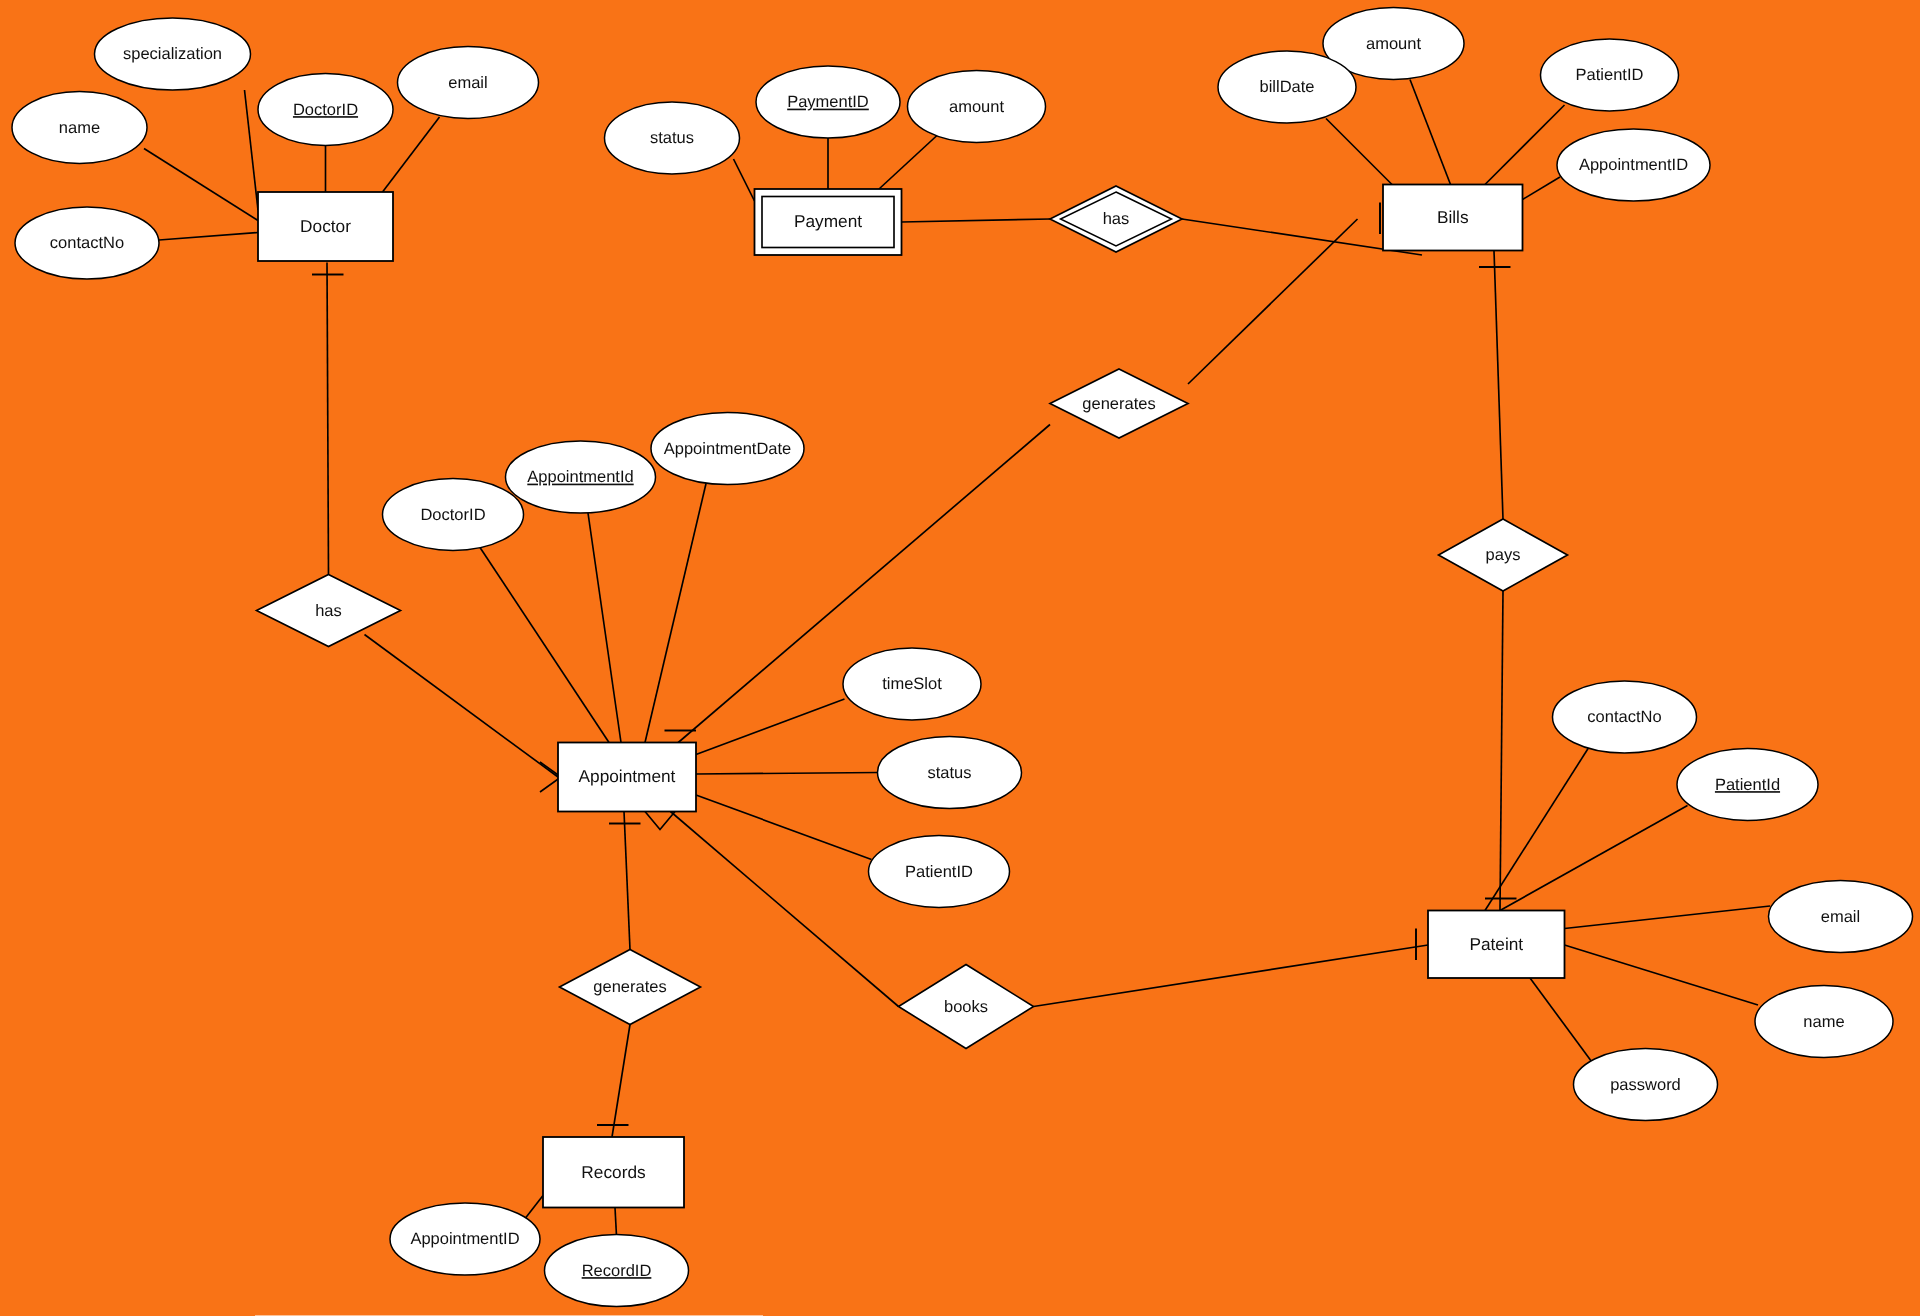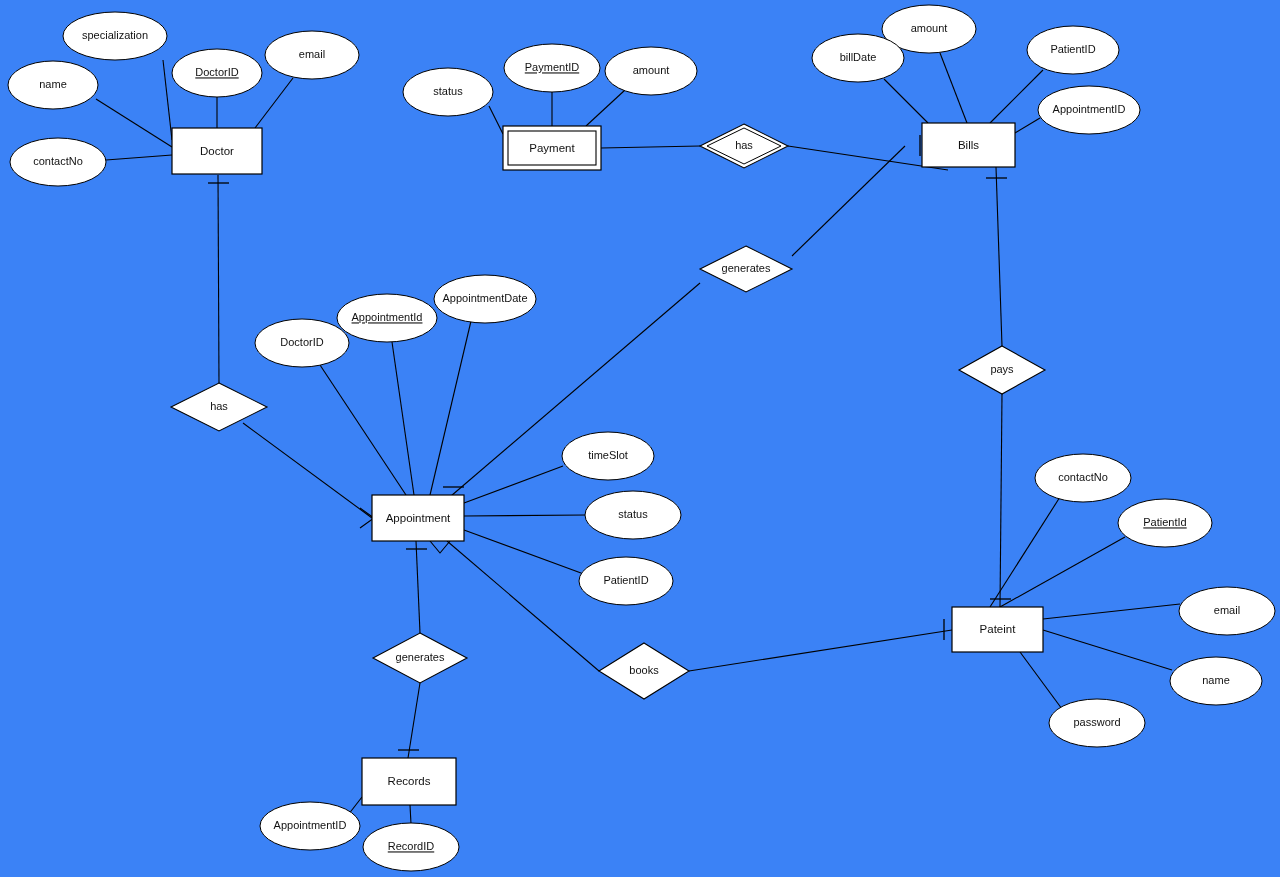--- a/index.html
+++ b/index.html
@@ -8,21 +8,21 @@
     padding: 0;
     background: #ffffff;
   }
   body {
     font-family: "Liberation Sans", sans-serif;
   }
   #canvas-wrap {
     position: relative;
     width: 1280px;
     height: 877px;
-    background: #3b82f6;
+    background: #f97316;
     overflow: hidden;
   }
   svg#er-svg {
     position: absolute;
     top: 0; left: 0;
     width: 1280px;
     height: 877px;
     display: block;
   }
   .edge {

